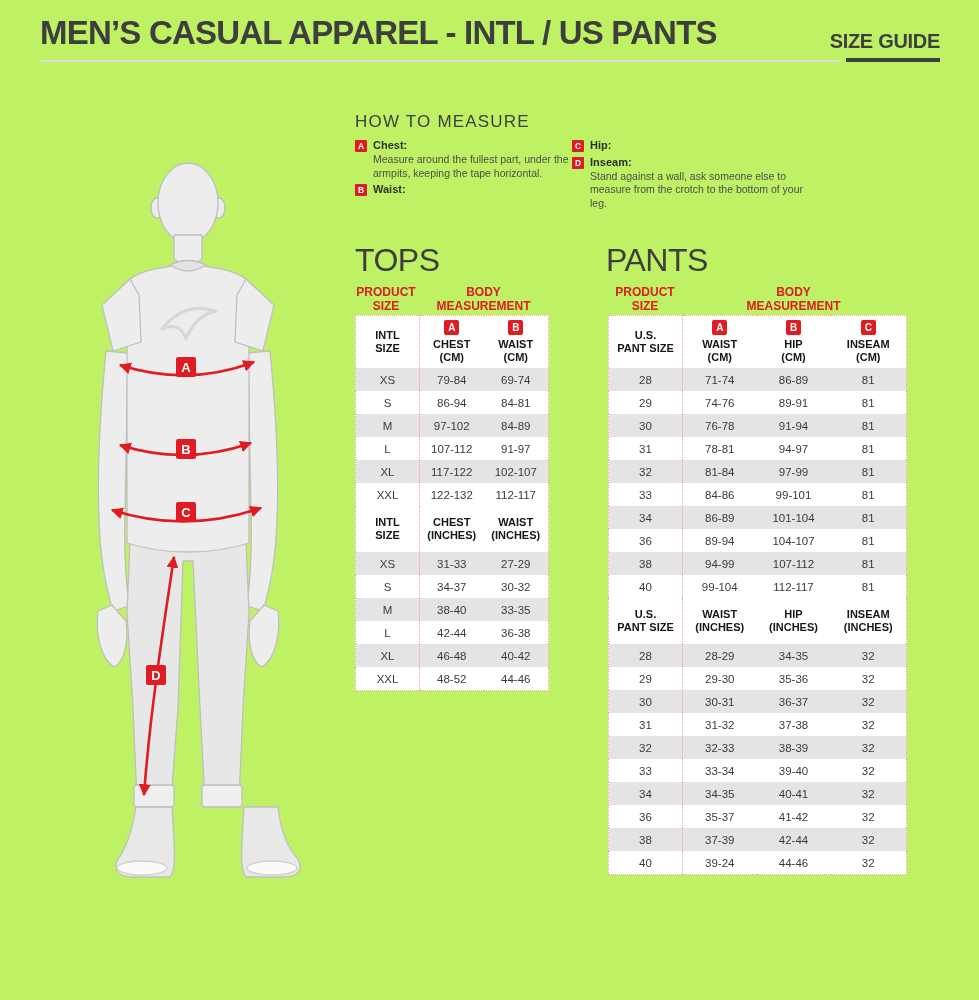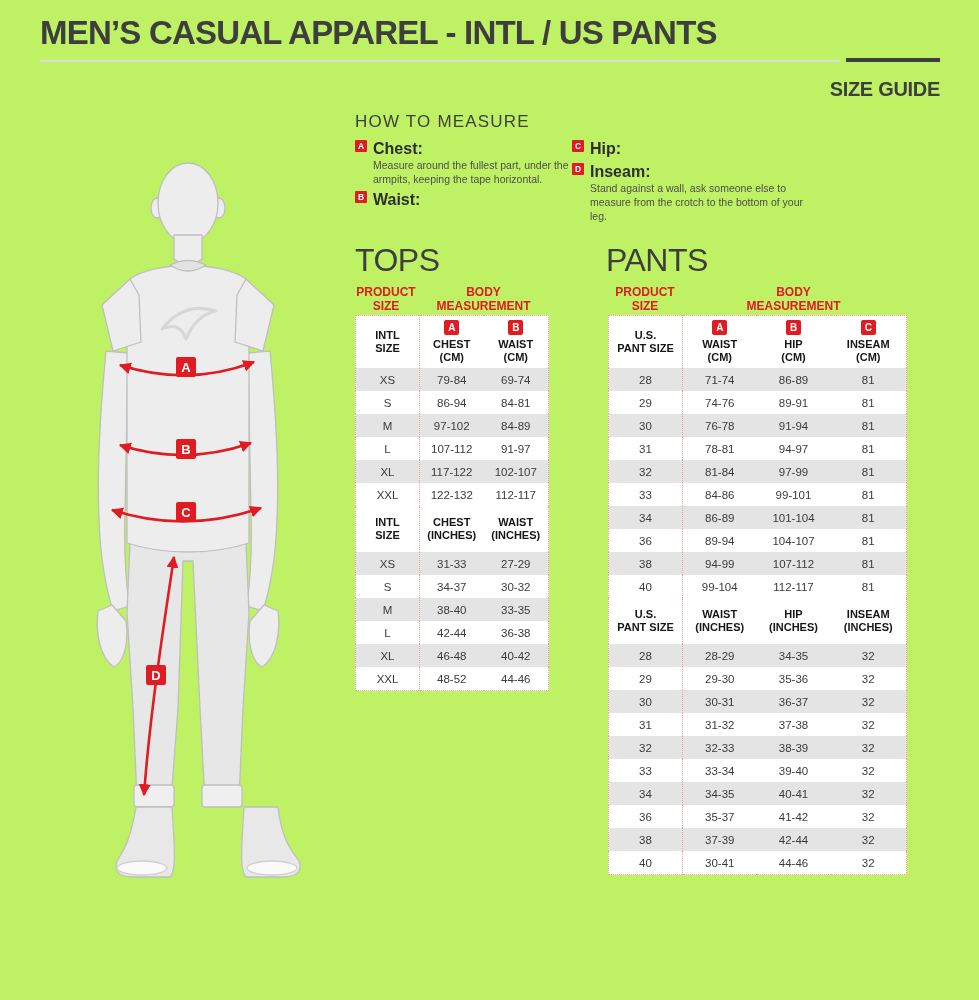--- a/index.html
+++ b/index.html
@@ -2,33 +2,33 @@
 <html><head>
 <meta charset="utf-8">
 <style>
   html,body{margin:0;padding:0;background:#fff;}
   #page{position:relative;width:979px;height:1000px;background:#bef264;overflow:hidden;
         font-family:"Liberation Sans",sans-serif;color:#3a3a3a;padding-left:8px;}
   .abs{position:absolute;}
 
   
   #page-title{left:40px;top:14px;font-size:33px;font-weight:bold;color:#3e3e3e;letter-spacing:-0.8px;white-space:nowrap;}
-  #size-guide{left:818px;top:30px;width:122px;text-align:right;font-size:20px;font-weight:bold;color:#3e3e3e;letter-spacing:-0.3px;margin-top:48px;}
+  #size-guide{left:818px;top:30px;width:122px;text-align:right;font-size:20px;font-weight:bold;color:#3e3e3e;letter-spacing:-0.3px;}
   #hr-light{left:40px;top:60px;width:800px;height:2px;background:#dcdcdc;}
   #hr-dark{left:846px;top:58px;width:94px;height:4px;background:#3e3e3e;}
 
   
   #htm-title{left:355px;top:112px;font-size:17px;font-weight:normal;color:#3e3e3e;letter-spacing:1.2px;}
   .htm-col{top:139px;}
   #htm-col-1{left:355px;width:214px;}
   #htm-col-2{left:572px;width:250px;}
   .hitem{display:flex;gap:6px;margin-bottom:3px;}
   .sbadge{flex:none;width:12px;height:12px;background:var(--red);color:#fff;font-size:8.5px;font-weight:bold;
           text-align:center;line-height:12px;border-radius:1px;margin-top:1px;}
-  .hlabel{font-size:16px;font-weight:bold;color:#2e2e2e;line-height:1.25;}
+  .hlabel{font-size:11px;font-weight:bold;color:#2e2e2e;line-height:1.25;}
   .htext{font-size:10.5px;color:#4d4d4d;line-height:1.32;}
 
   
   .sec-title{font-size:32px;font-weight:normal;color:#3e3e3e;letter-spacing:-0.5px;}
   #tops-title{left:355px;top:242px;}
   #pants-title{left:606px;top:242px;}
 
   
   .cap{color:var(--red);font-size:12px;font-weight:bold;line-height:1.15;text-align:center;white-space:pre-line;top:286px;}
   #tops-cap-size{left:353px;width:66px;}
@@ -427,20 +427,20 @@
           <td>32</td>
         </tr>
         <tr>
           <td>38</td>
           <td>37-39</td>
           <td>42-44</td>
           <td>32</td>
         </tr>
         <tr>
           <td>40</td>
-          <td>30-41</td>
+          <td>39-24</td>
           <td>44-46</td>
           <td>32</td>
         </tr>
       </tbody>
   </table>
 
 </div>
 
 </body></html>

